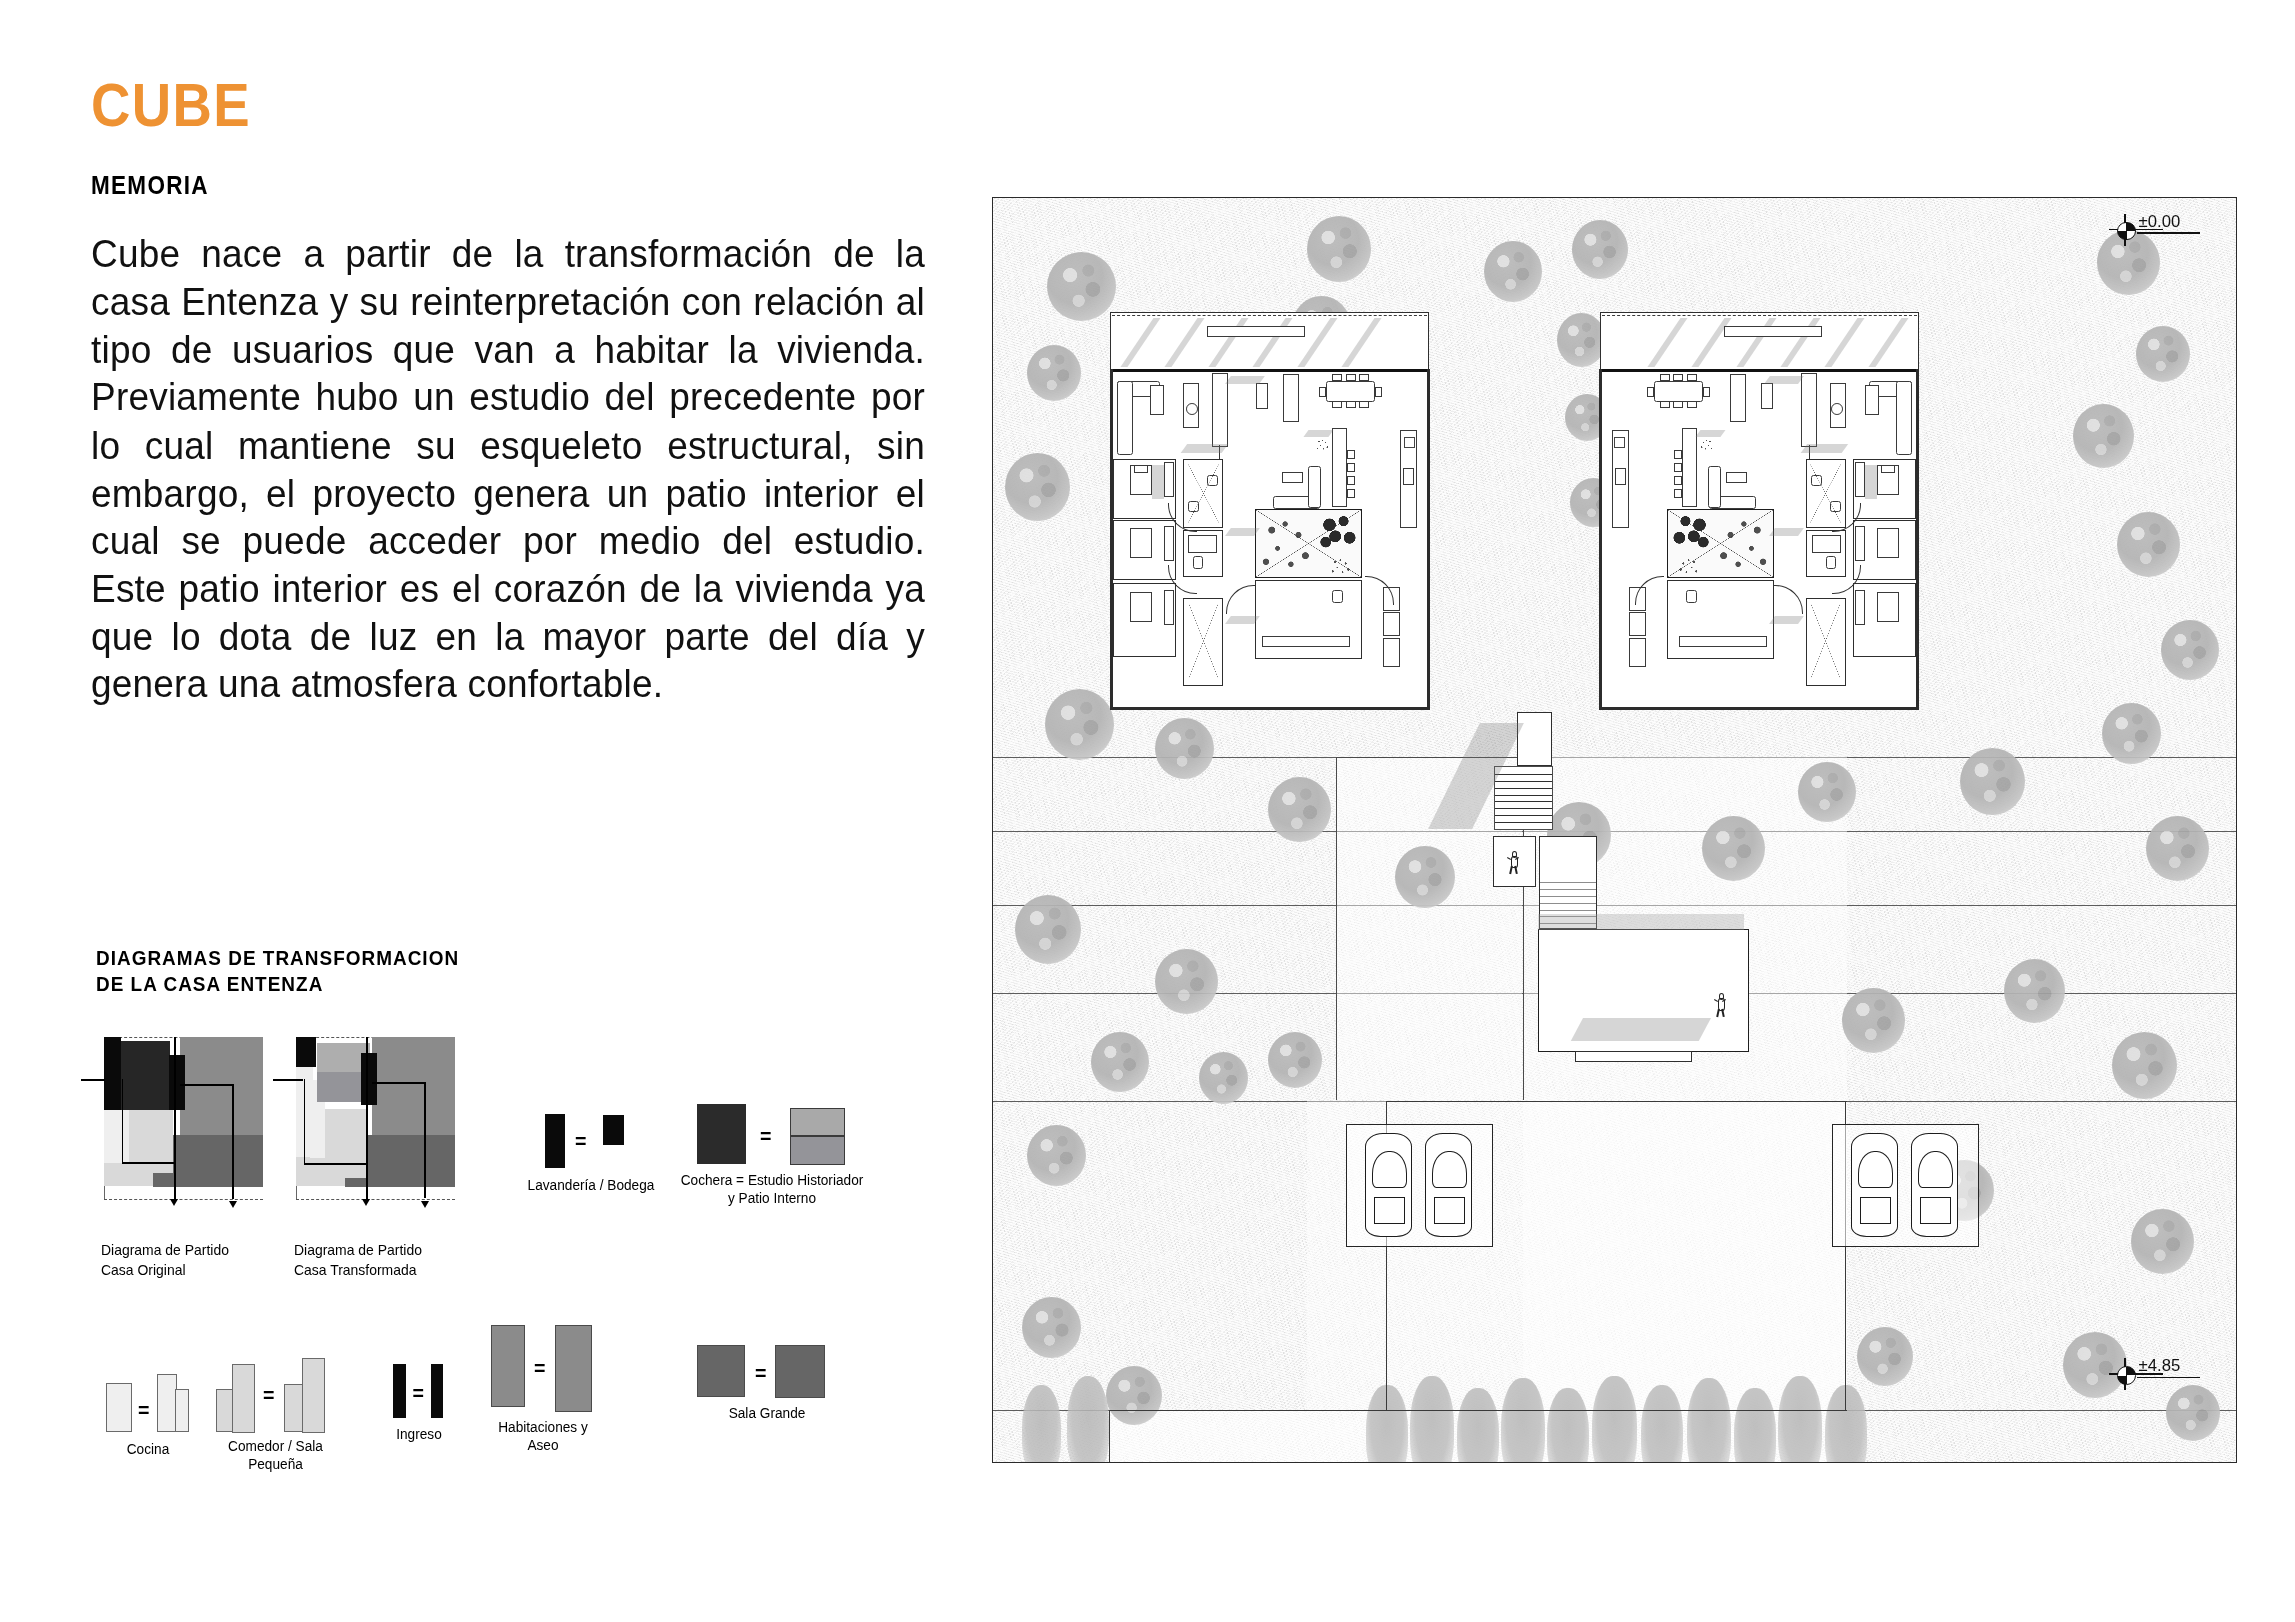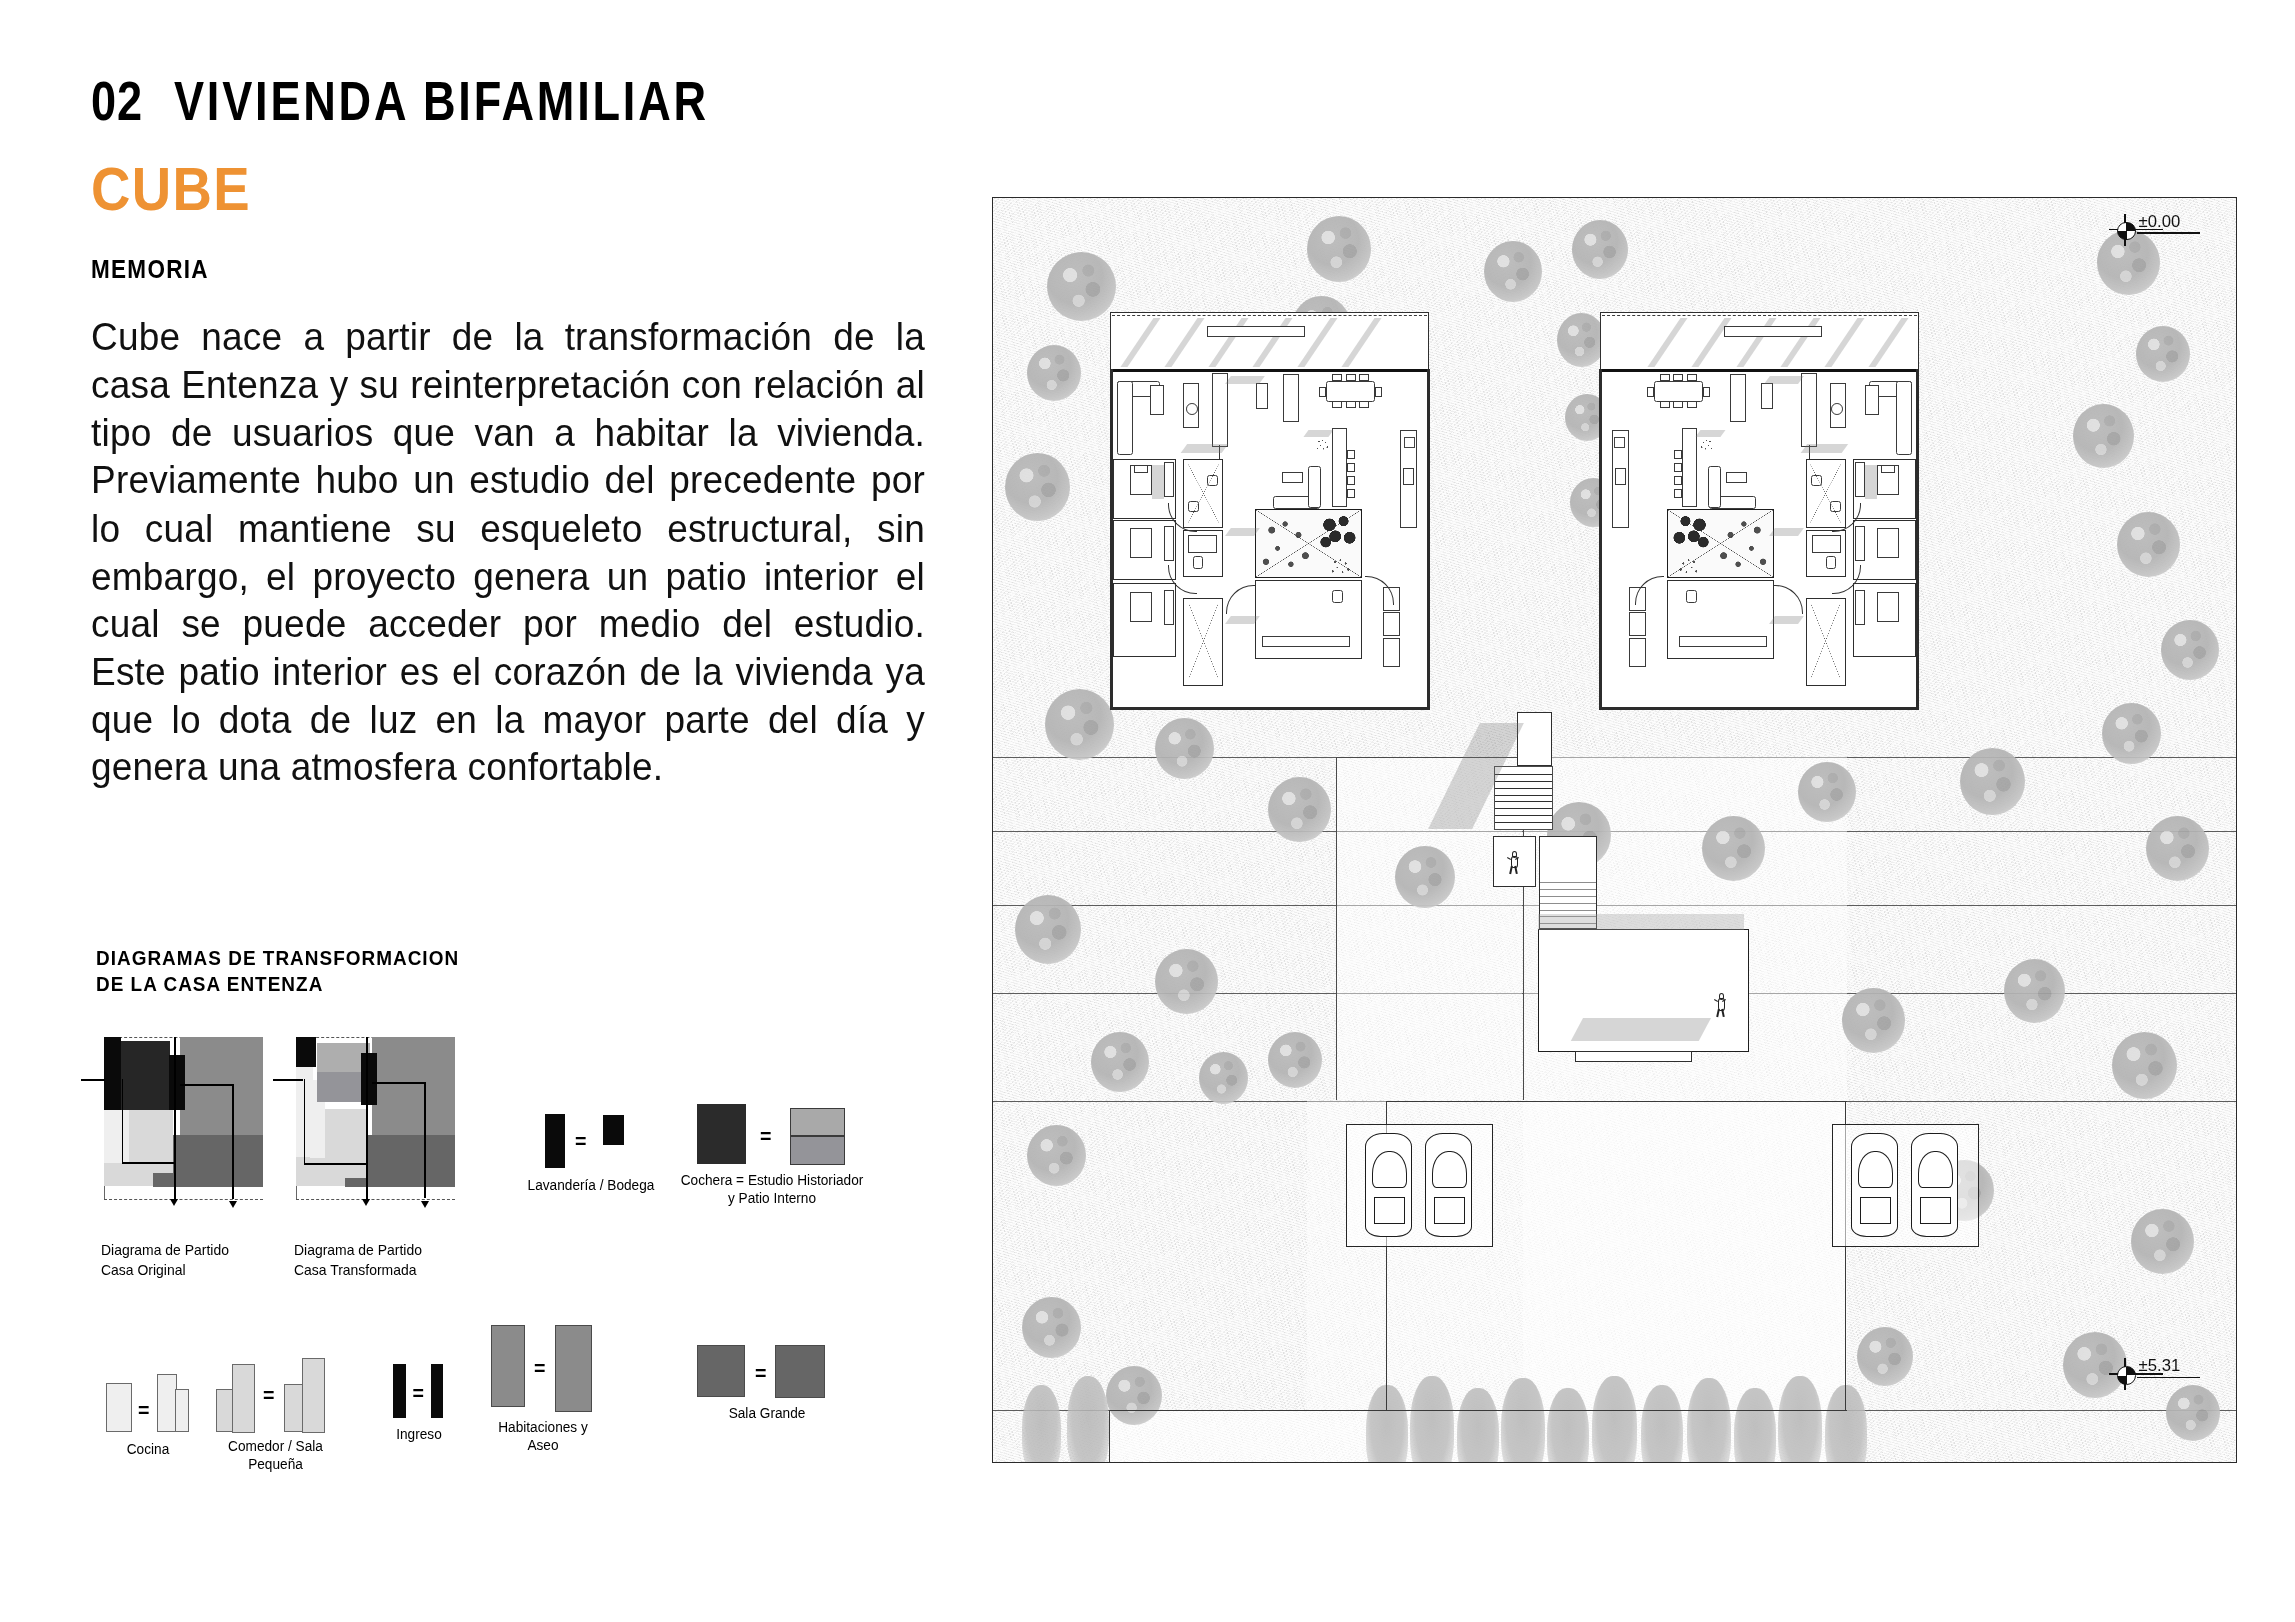--- a/index.html
+++ b/index.html
@@ -248,24 +248,20 @@
   .figure .l1{ position:absolute; left:14%; top:30%; width:24%; height:1px; background:#222; transform:rotate(30deg); }
   .figure .l2{ position:absolute; left:62%; top:30%; width:24%; height:1px; background:#222; transform:rotate(-30deg); }
   .figure .l3{ position:absolute; left:32%; top:64%; width:1.5px; height:34%; background:#222; transform:rotate(12deg); }
   .figure .l4{ position:absolute; left:62%; top:64%; width:1.5px; height:34%; background:#222; transform:rotate(-12deg); }
 </style>
 </head>
 <body>
 
 <div class="left-col">
 
-  <div class="title-row">
-    <span class="title-num">02</span>
-    <span class="title-text">VIVIENDA BIFAMILIAR</span>
-  </div>
 
   <div class="cube-title" id="cubeTitle" style="color: rgb(238, 146, 51);">CUBE</div>
 
   <div class="memoria-head">MEMORIA</div>
 
   <div class="memoria-body">
     <p>Cube nace a partir de la transformación de la casa Entenza y su reinterpretación con relación al tipo de usuarios que van a habitar la vivienda. Previamente hubo un estudio del precedente por lo cual mantiene su esqueleto estructural, sin embargo, el proyecto genera un patio interior el cual se puede acceder por medio del estudio. Este patio interior es el corazón de la vivienda ya que lo dota de luz en la mayor parte del día y genera una atmosfera confortable.</p>
   </div>
 </div>
 
@@ -761,17 +757,17 @@
     <div class="hbar"></div>
     <div class="pin"></div>
     <div class="lv">±0.00</div>
     <div class="uline"></div>
   </div>
 
   <div class="level-mark" style="left:1124px; top:1168px;">
     <div class="vbar"></div>
     <div class="hbar"></div>
     <div class="pin"></div>
-    <div class="lv">±5.31</div>
+    <div class="lv">±4.85</div>
     <div class="uline"></div>
   </div>
 </div>
 
 
 </body></html>

